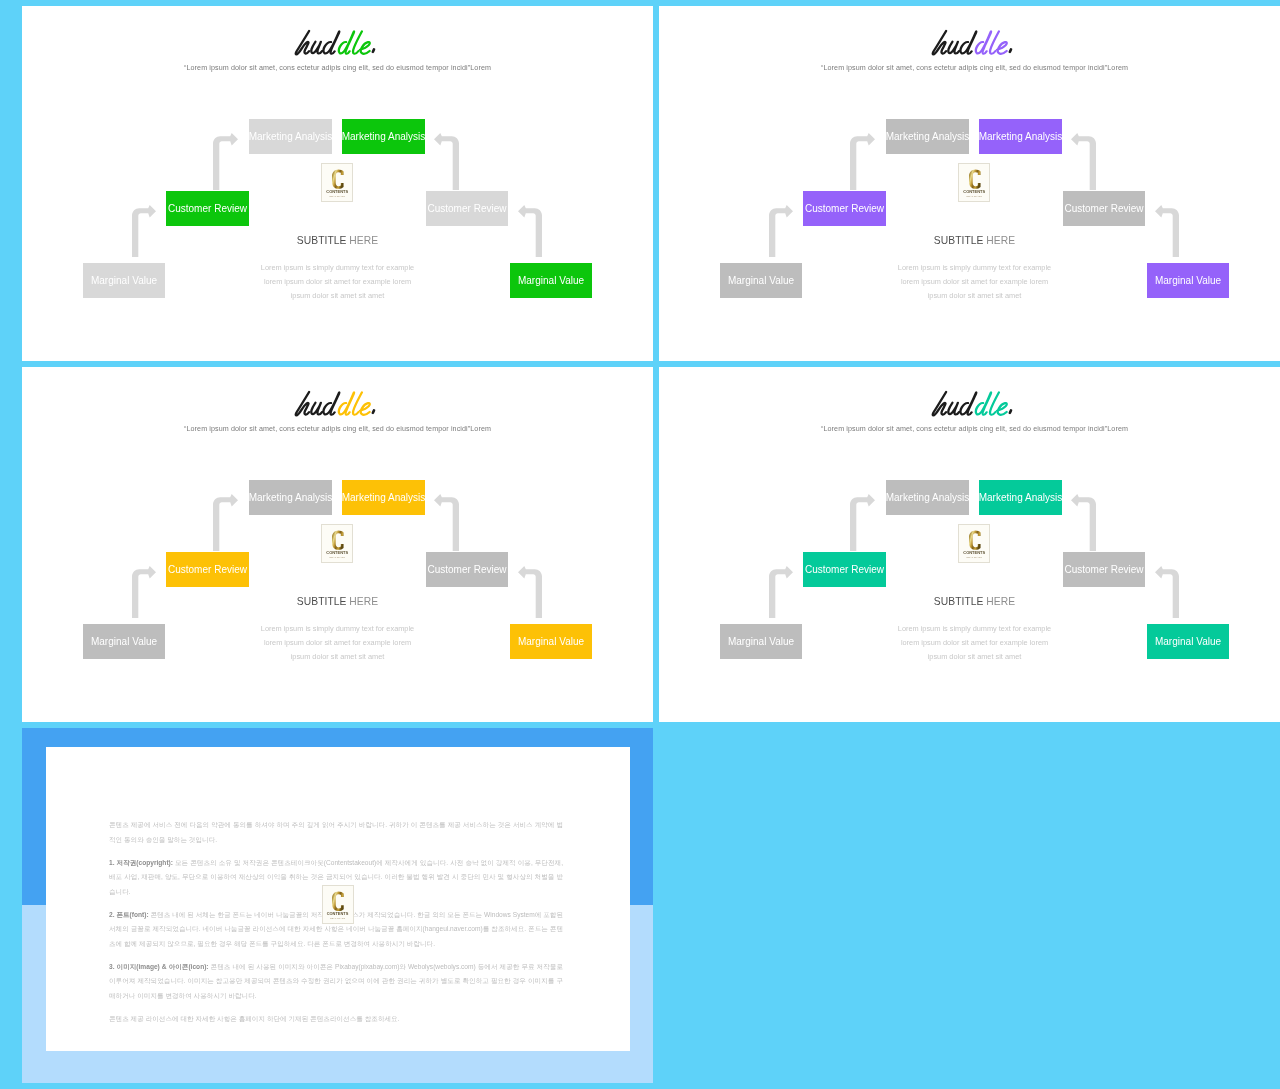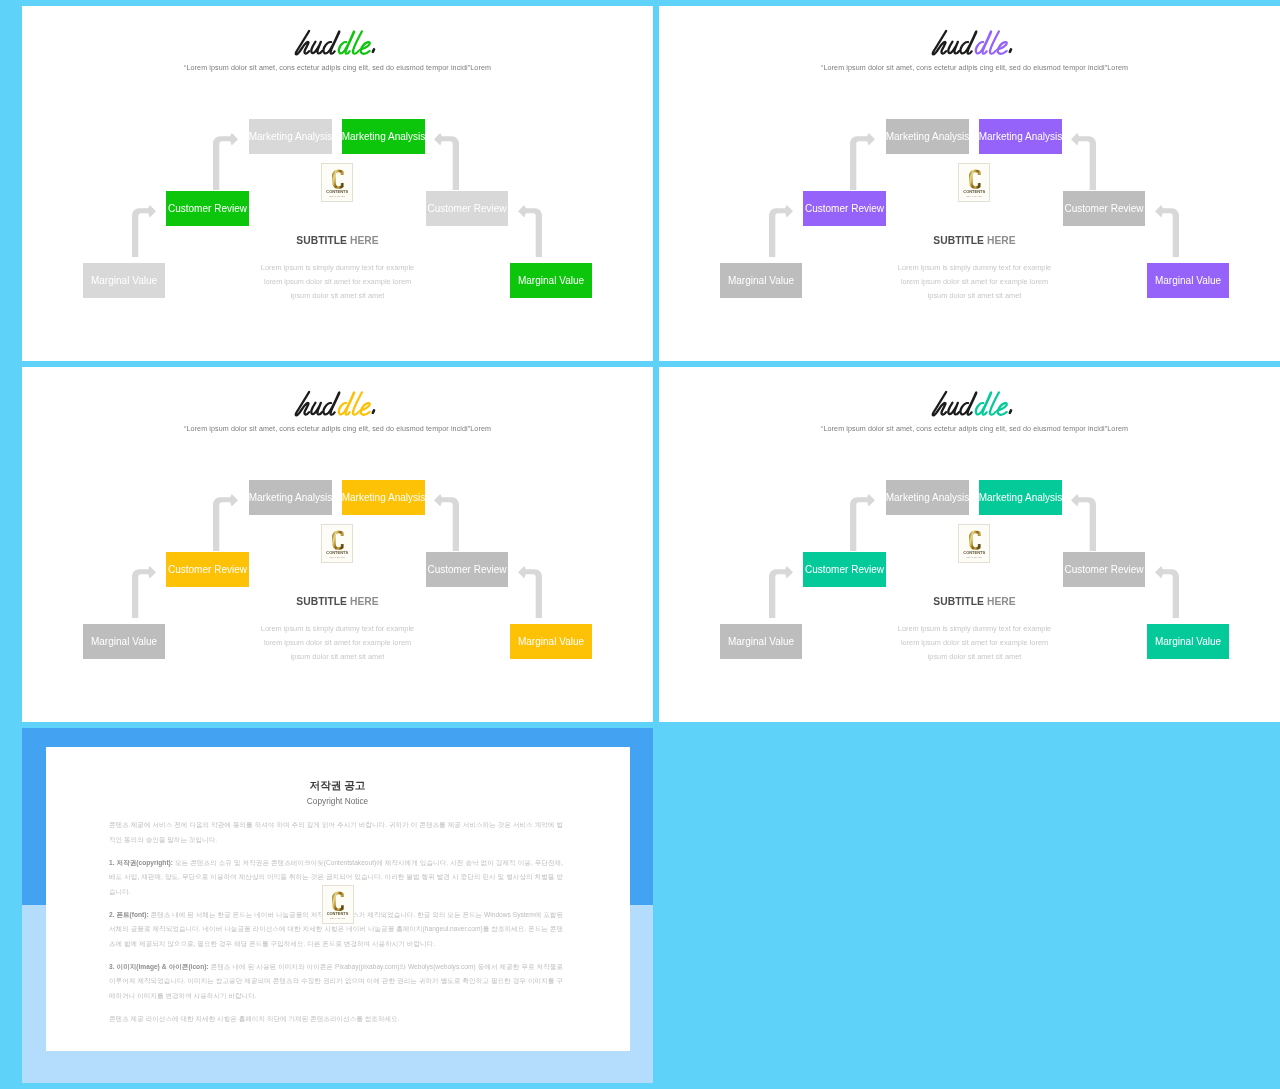--- a/index.html
+++ b/index.html
@@ -11,21 +11,21 @@
 .s1,.s2,.s3,.s4{width:631px;height:355px}
 .s5{left:6px;top:728px;width:631px;height:355px;background:transparent}
 .logo{position:absolute;left:271.4px;top:22.2px}
 .tagline{position:absolute;left:0;top:58.4px;width:631px;text-align:center;
  font-size:7.15px;color:#7b7b7b;letter-spacing:.1px;white-space:nowrap;filter:blur(0px)}
 .box{position:absolute;display:flex;align-items:center;justify-content:center;
  color:#fff;font-size:10px;letter-spacing:.02px;white-space:nowrap;height:35px;line-height:1;filter:blur(0px)}
 .muted{background:#d6d6d6}
 .arw{position:absolute;overflow:visible}
 .subtitle{position:absolute;left:0;top:226.5px;width:631px;text-align:center;
- font-size:10.3px;font-weight:bold;color:#4d4d4d;letter-spacing:.05px;line-height:15px;filter:blur(0px)}
+ font-size:10.3px;font-weight:normal;color:#4d4d4d;letter-spacing:.05px;line-height:15px;filter:blur(0px)}
 .subtitle .lt{color:#8e8e8e}
 .bodytext{position:absolute;left:0;top:254.6px;width:631px;text-align:center;
  font-size:7.36px;color:#c8c8c8;line-height:14.15px;filter:blur(0px)}
 .wm{position:absolute;border:1px solid #e2dfd3;background:#fdfcf6;overflow:hidden}
 .wmc{position:absolute;display:block}
 .wm1{position:absolute;left:0;width:100%;text-align:center;font-weight:bold;color:#5d5132;white-space:nowrap;line-height:1;filter:blur(0px)}
 .wm2{position:absolute;left:0;width:100%;text-align:center;color:#a89878;white-space:nowrap;line-height:1;filter:blur(0px)}
 .cp-top{position:absolute;left:0;top:0;width:631px;height:177px;background:#44a2f2}
 .cp-bot{position:absolute;left:0;top:177px;width:631px;height:178px;background:#b3dcfd}
 .cp-card{position:absolute;left:24px;top:19px;width:584px;height:304px;background:#fff}
@@ -274,22 +274,20 @@
       <div class="bodytext">
         <div>Lorem ipsum is simply dummy text for example</div>
         <div>lorem ipsum dolor sit amet for example lorem</div>
         <div>ipsum dolor sit amet sit amet</div>
       </div>
     </div>
     <div class="slide s5">
       <div class="cp-top"></div>
       <div class="cp-bot"></div>
       <div class="cp-card">
-        <div class="cp-h1">저작권 공고</div>
-        <div class="cp-h2">Copyright Notice</div>
         <div class="cp-body">
           <p><span>콘텐츠 제공에 서비스 전에 다음의 약관에 동의를 하셔야 하며 주의 깊게 읽어 주시기 바랍니다. 귀하가 이 콘텐츠를 제공 서비스하는 것은 서비스 계약에 법적인 동의와 승인을 말하는 것입니다.</span></p>
           <p><b>1. 저작권(copyright):</b><span> 모든 콘텐츠의 소유 및 저작권은 콘텐츠테이크아웃(Contentstakeout)에 제작사에게 있습니다. 사전 승낙 없이 강제적 이용, 무단전재, 배포 사업, 재판매, 양도, 무단으로 이용하여 재산상의 이익을 취하는 것은 금지되어 있습니다. 이러한 불법 행위 발견 시 중단의 민사 및 형사상의 처벌을 받습니다.</span></p>
           <p><b>2. 폰트(font):</b><span> 콘텐츠 내에 된 서체는 한글 폰트는 네이버 나눔글꼴의 저작권 라이선스가 제작되었습니다. 한글 외의 모든 폰트는 Windows System에 포함된 서체의 글꼴로 제작되었습니다. 네이버 나눔글꼴 라이선스에 대한 자세한 사항은 네이버 나눔글꼴 홈페이지(hangeul.naver.com)를 참조하세요. 폰트는 콘텐츠에 함께 제공되지 않으므로, 필요한 경우 해당 폰트를 구입하세요. 다른 폰트로 변경하여 사용하시기 바랍니다.</span></p>
           <p><b>3. 이미지(image) &amp; 아이콘(icon):</b><span> 콘텐츠 내에 된 사용된 이미지와 아이콘은 Pixabay(pixabay.com)와 Webolys(webolys.com) 등에서 제공한 무료 저작물로 이루어져 제작되었습니다. 이미지는 참고용만 제공되며 콘텐츠와 수정한 권리가 없으며 이에 관한 권리는 귀하가 별도로 확인하고 필요한 경우 이미지를 구매하거나 이미지를 변경하여 사용하시기 바랍니다.</span></p>
           <p><span>콘텐츠 제공 라이선스에 대한 자세한 사항은 홈페이지 하단에 기재된 콘텐츠라이선스를 참조하세요.</span></p>
         </div>
         <div class="wm" style="left:275.5px;top:137.9px;width:32px;height:38.8px">
           <svg class="wmc" style="left:9.95px;top:5.16px" width="12.1" height="20.67" viewBox="0 0 13 21">
             <defs>

